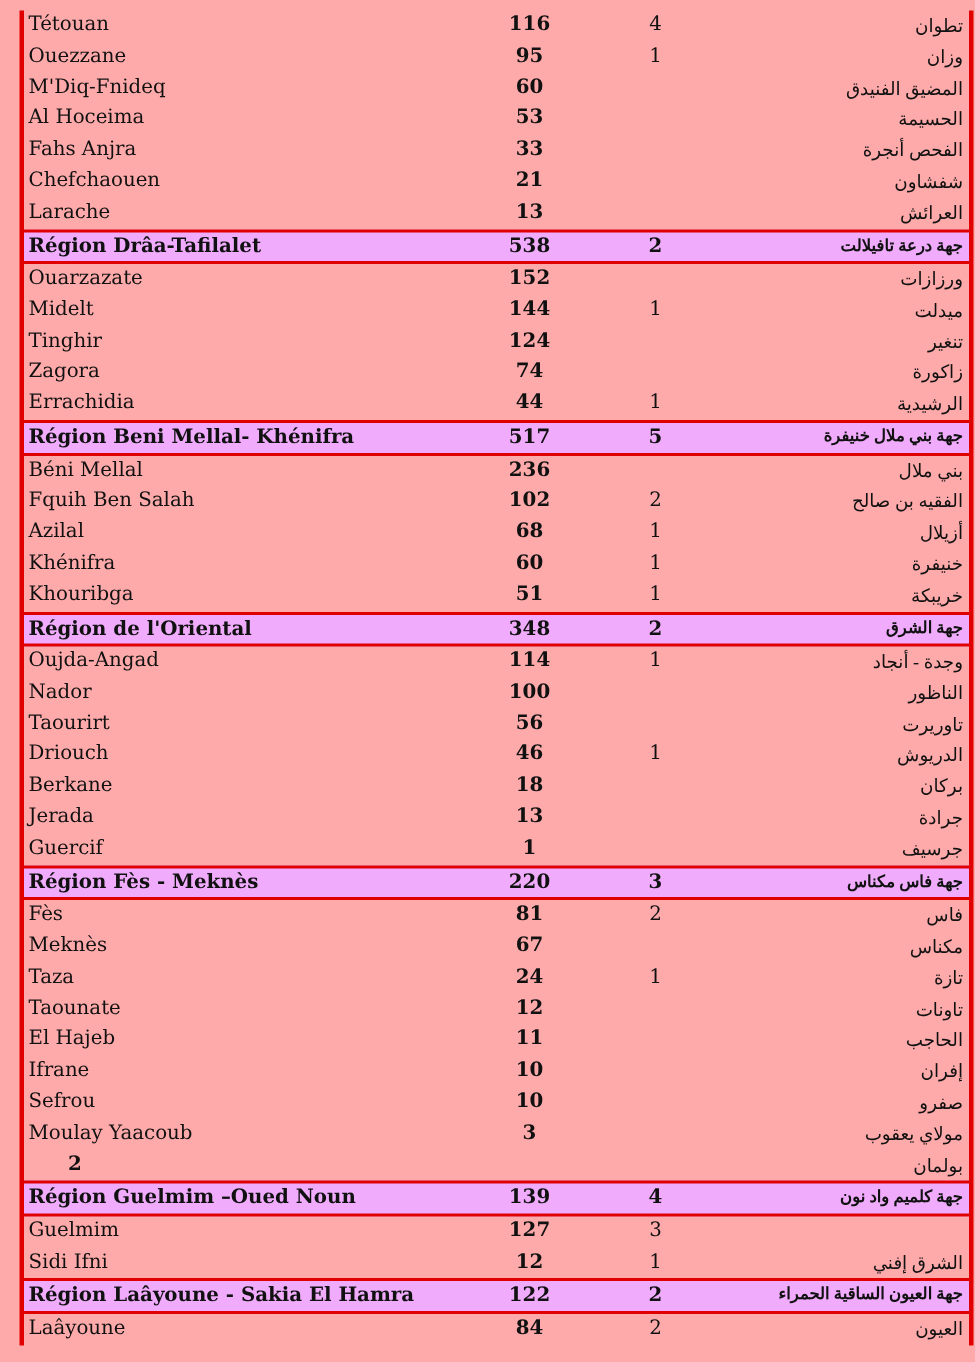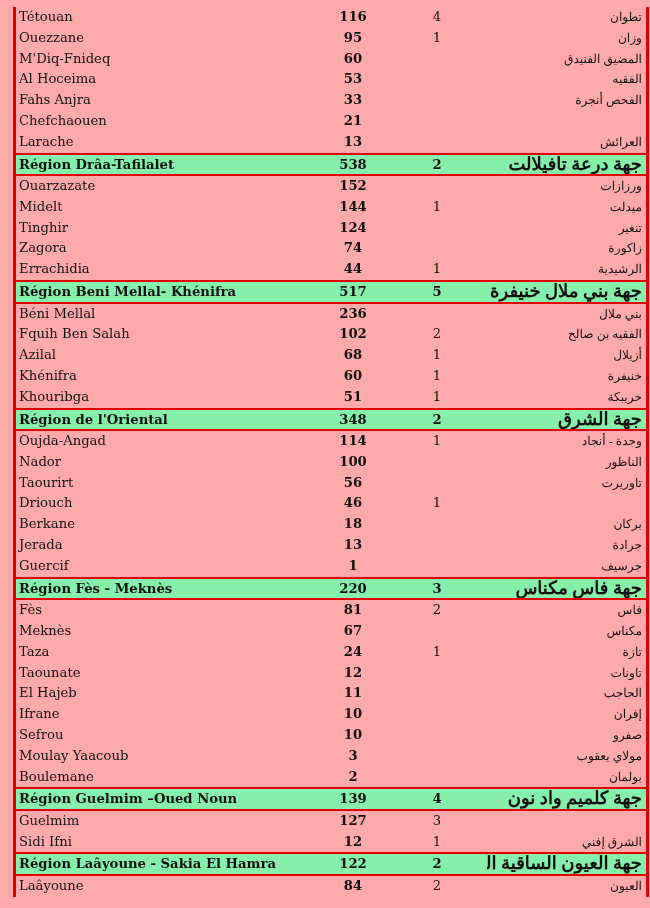--- a/index.html
+++ b/index.html
@@ -26,21 +26,21 @@
     .row {
       display: flex;
       align-items: center;
       height: 20.8px;
       font-size: 13.2px;
       line-height: 20.8px;
       white-space: nowrap;
       position: relative;
     }
     .row.region {
-      background: #86efac;
+      background: #f0abfc;
       font-weight: bold;
       border-top: 2px solid #E00000;
       border-bottom: 2px solid #E00000;
       height: 19.5px;
       line-height: 19.5px;
     }
     .c-name {
       width: 300px;
       padding-left: 3px;
       overflow: hidden;
@@ -56,21 +56,21 @@
     }
     .c-ar {
       flex: 1;
       text-align: right;
       padding-right: 4px;
       direction: rtl;
       font-family: Liberation Serif, serif;
       font-size: 12.2px;
       overflow: hidden;
     }
-    .row.region .c-ar { font-size: 18px; }
+    .row.region .c-ar { font-size: 11px; }
   </style>
 </head>
 <body>
 
 <div id="table">
     <div class="row">
     <span class="c-name">Tétouan</span>
     <span class="c-total">116</span>
     <span class="c-deaths">4</span>
     <span class="c-ar">تطوان</span>
@@ -84,32 +84,33 @@
     <div class="row">
     <span class="c-name">M'Diq-Fnideq</span>
     <span class="c-total">60</span>
     <span class="c-deaths"></span>
     <span class="c-ar">المضيق الفنيدق</span>
   </div>
     <div class="row">
     <span class="c-name">Al Hoceima</span>
     <span class="c-total">53</span>
     <span class="c-deaths"></span>
-    <span class="c-ar">الفقيه</span>
+    <span class="c-ar">الحسيمة</span>
   </div>
     <div class="row">
     <span class="c-name">Fahs Anjra</span>
     <span class="c-total">33</span>
     <span class="c-deaths"></span>
     <span class="c-ar">الفحص أنجرة</span>
   </div>
     <div class="row">
     <span class="c-name">Chefchaouen</span>
     <span class="c-total">21</span>
     <span class="c-deaths"></span>
+    <span class="c-ar">شفشاون</span>
   </div>
     <div class="row">
     <span class="c-name">Larache</span>
     <span class="c-total">13</span>
     <span class="c-deaths"></span>
     <span class="c-ar">العرائش</span>
   </div>
     <div class="row region">
     <span class="c-name">Région Drâa-Tafilalet</span>
     <span class="c-total">538</span>
@@ -203,20 +204,21 @@
     <div class="row">
     <span class="c-name">Taourirt</span>
     <span class="c-total">56</span>
     <span class="c-deaths"></span>
     <span class="c-ar">تاوريرت</span>
   </div>
     <div class="row">
     <span class="c-name">Driouch</span>
     <span class="c-total">46</span>
     <span class="c-deaths">1</span>
+    <span class="c-ar">الدريوش</span>
   </div>
     <div class="row">
     <span class="c-name">Berkane</span>
     <span class="c-total">18</span>
     <span class="c-deaths"></span>
     <span class="c-ar">بركان</span>
   </div>
     <div class="row">
     <span class="c-name">Jerada</span>
     <span class="c-total">13</span>
@@ -277,21 +279,20 @@
     <span class="c-deaths"></span>
     <span class="c-ar">صفرو</span>
   </div>
     <div class="row">
     <span class="c-name">Moulay Yaacoub</span>
     <span class="c-total">3</span>
     <span class="c-deaths"></span>
     <span class="c-ar">مولاي يعقوب</span>
   </div>
     <div class="row">
-    <span class="c-name">Boulemane</span>
     <span class="c-total">2</span>
     <span class="c-deaths"></span>
     <span class="c-ar">بولمان</span>
   </div>
     <div class="row region">
     <span class="c-name">Région Guelmim –Oued Noun</span>
     <span class="c-total">139</span>
     <span class="c-deaths">4</span>
     <span class="c-ar">جهة كلميم واد نون</span>
   </div>

